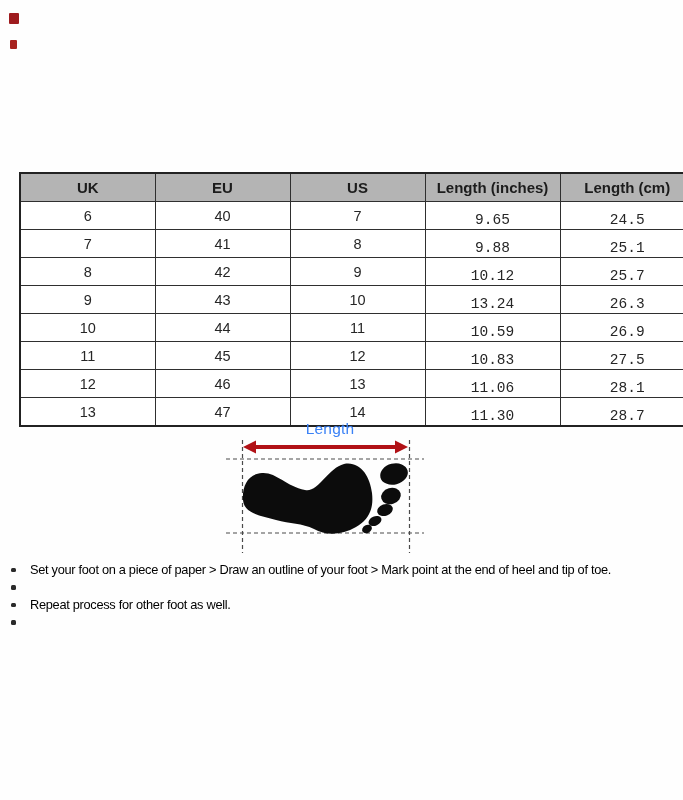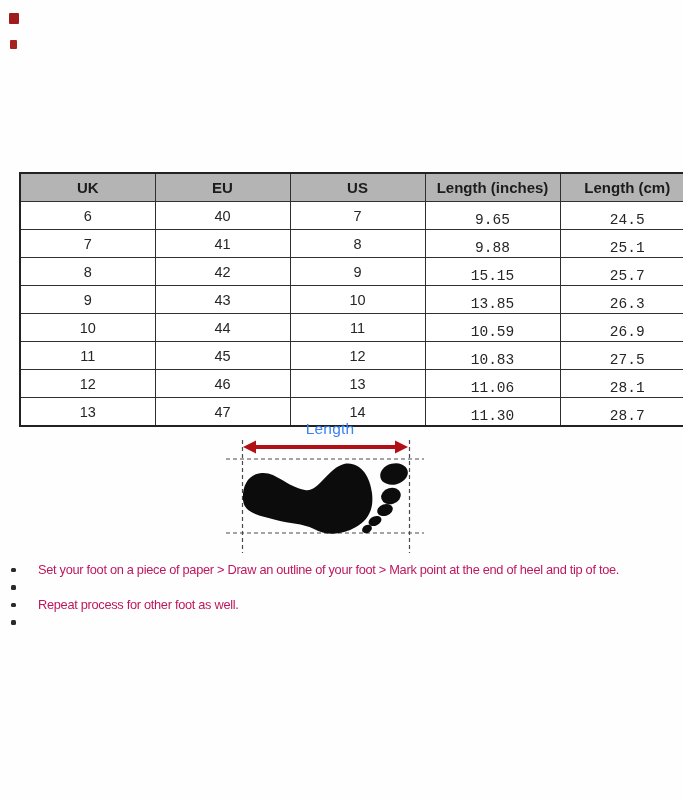--- a/index.html
+++ b/index.html
@@ -42,22 +42,22 @@
   .dash{stroke:#4a4a4a; stroke-width:1.2; stroke-dasharray:4 3; fill:none;}
   .foot{fill:#0c0c0c;}
 
   
   ul.instructions{
     position:absolute; left:0; top:561px; width:683px;
     margin:0; padding:0; list-style:none;
   }
   ul.instructions li{
     position:relative; display:block; height:17.5px; line-height:17.5px;
-    padding-left:38px; white-space:nowrap;
-    font-size:12.8px; letter-spacing:-0.3px; color:#be185d;
+    padding-left:30px; white-space:nowrap;
+    font-size:12.8px; letter-spacing:-0.3px; color:#000000;
   }
   ul.instructions li .dot{
     position:absolute; left:11px; top:6.5px; width:4.5px; height:4.5px;
     background:#2a2a2a; border-radius:1.5px;
   }
 </style>
 </head>
 <body>
 
 <div class="page">
@@ -87,28 +87,28 @@
           <td><span>7</span></td>
           <td><span>41</span></td>
           <td><span>8</span></td>
           <td class="shift"><span>9.88</span></td>
           <td class="shift"><span>25.1</span></td>
         </tr>
         <tr>
           <td><span>8</span></td>
           <td><span>42</span></td>
           <td><span>9</span></td>
-          <td class="shift"><span>15.15</span></td>
+          <td class="shift"><span>10.12</span></td>
           <td class="shift"><span>25.7</span></td>
         </tr>
         <tr>
           <td><span>9</span></td>
           <td><span>43</span></td>
           <td><span>10</span></td>
-          <td class="shift"><span>13.85</span></td>
+          <td class="shift"><span>13.24</span></td>
           <td class="shift"><span>26.3</span></td>
         </tr>
         <tr>
           <td><span>10</span></td>
           <td><span>44</span></td>
           <td><span>11</span></td>
           <td class="shift"><span>10.59</span></td>
           <td class="shift"><span>26.9</span></td>
         </tr>
         <tr>

